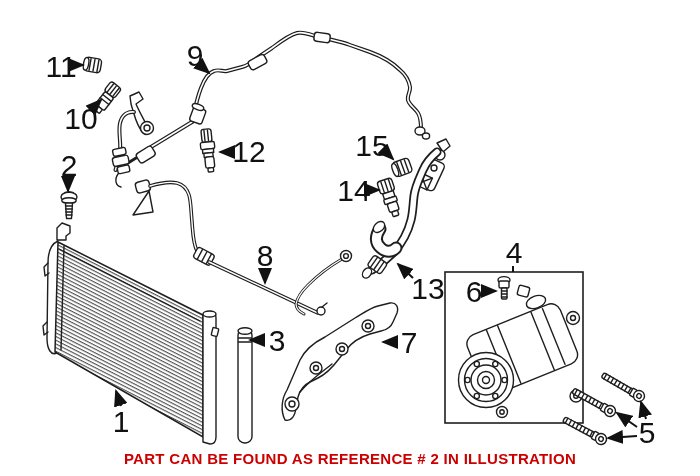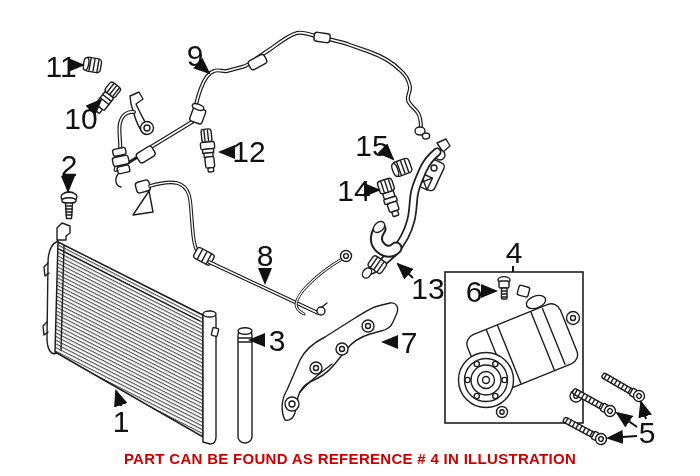--- a/index.html
+++ b/index.html
@@ -295,14 +295,14 @@
     <text class="plabel" x="195" y="66">9</text>
     <text class="plabel" x="81" y="129">10</text>
     <text class="plabel" x="61" y="77">11</text>
     <text class="plabel" x="249" y="162">12</text>
     <text class="plabel" x="428" y="299">13</text>
     <text class="plabel" x="354" y="201">14</text>
     <text class="plabel" x="372" y="156">15</text>
   </g>
 </svg>
 
-<div id="caption">PART CAN BE FOUND AS REFERENCE # 4 IN ILLUSTRATION</div>
+<div id="caption">PART CAN BE FOUND AS REFERENCE # 2 IN ILLUSTRATION</div>
 </div>
 
 </body></html>

